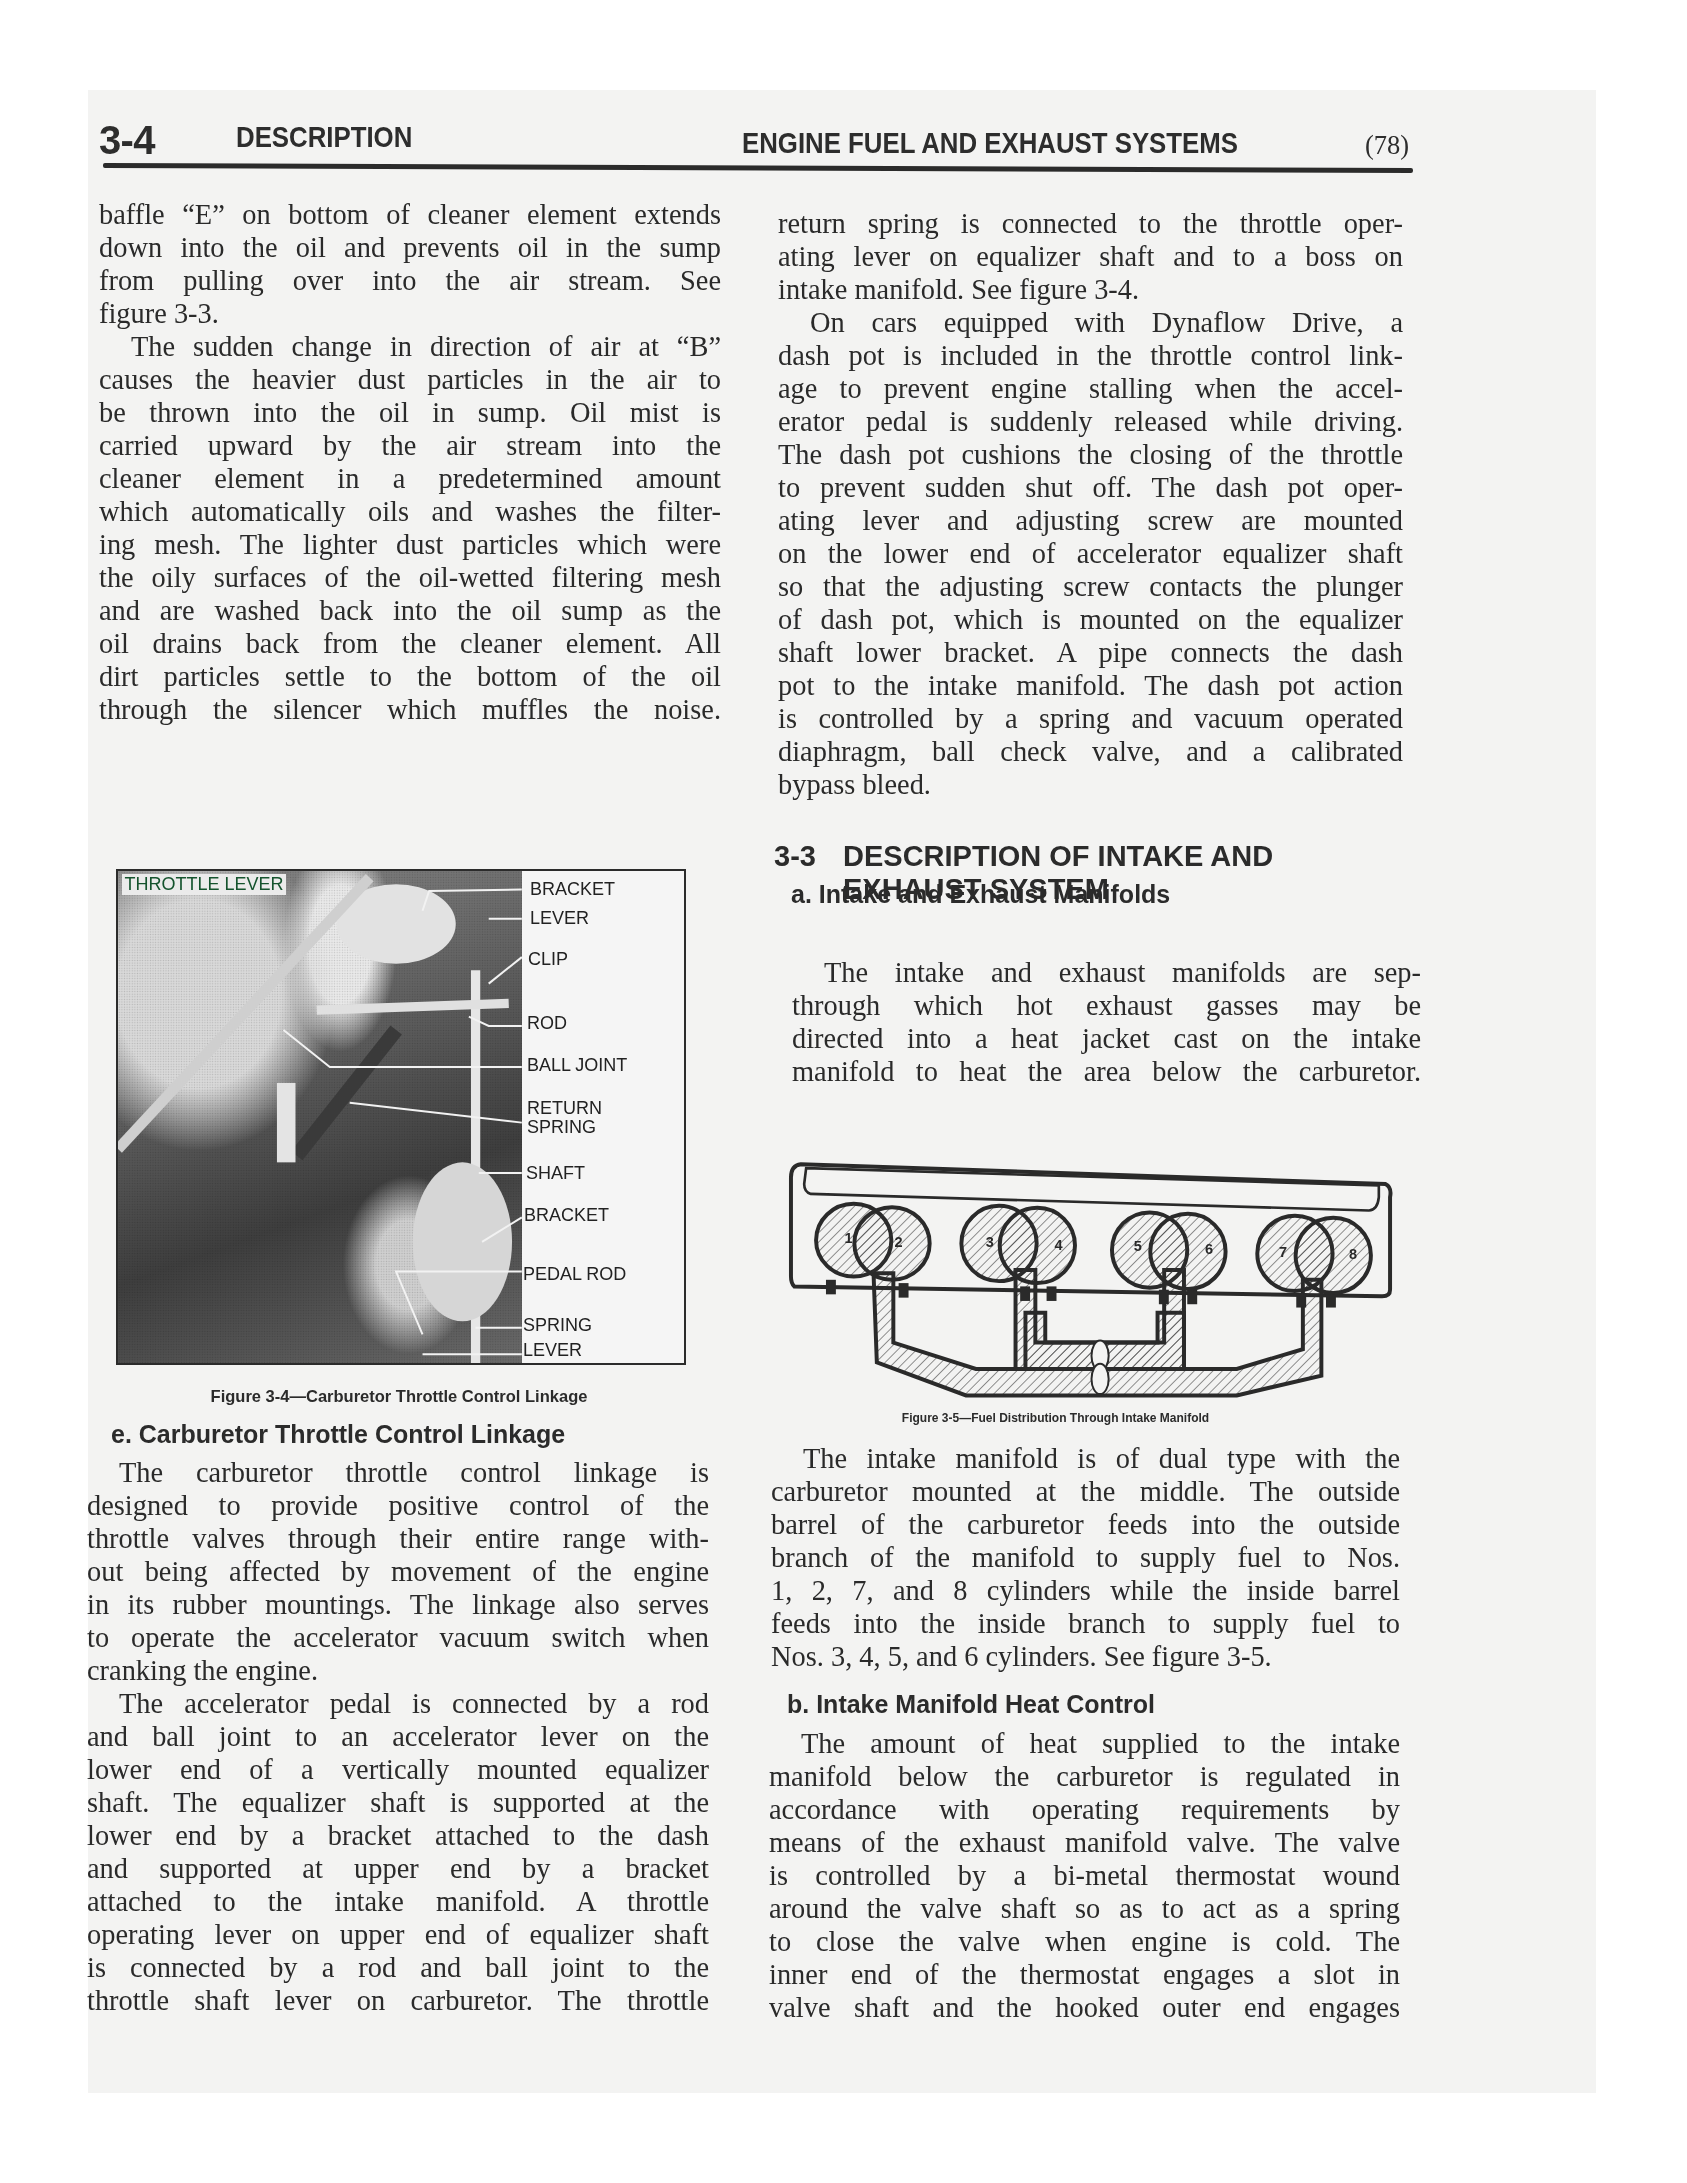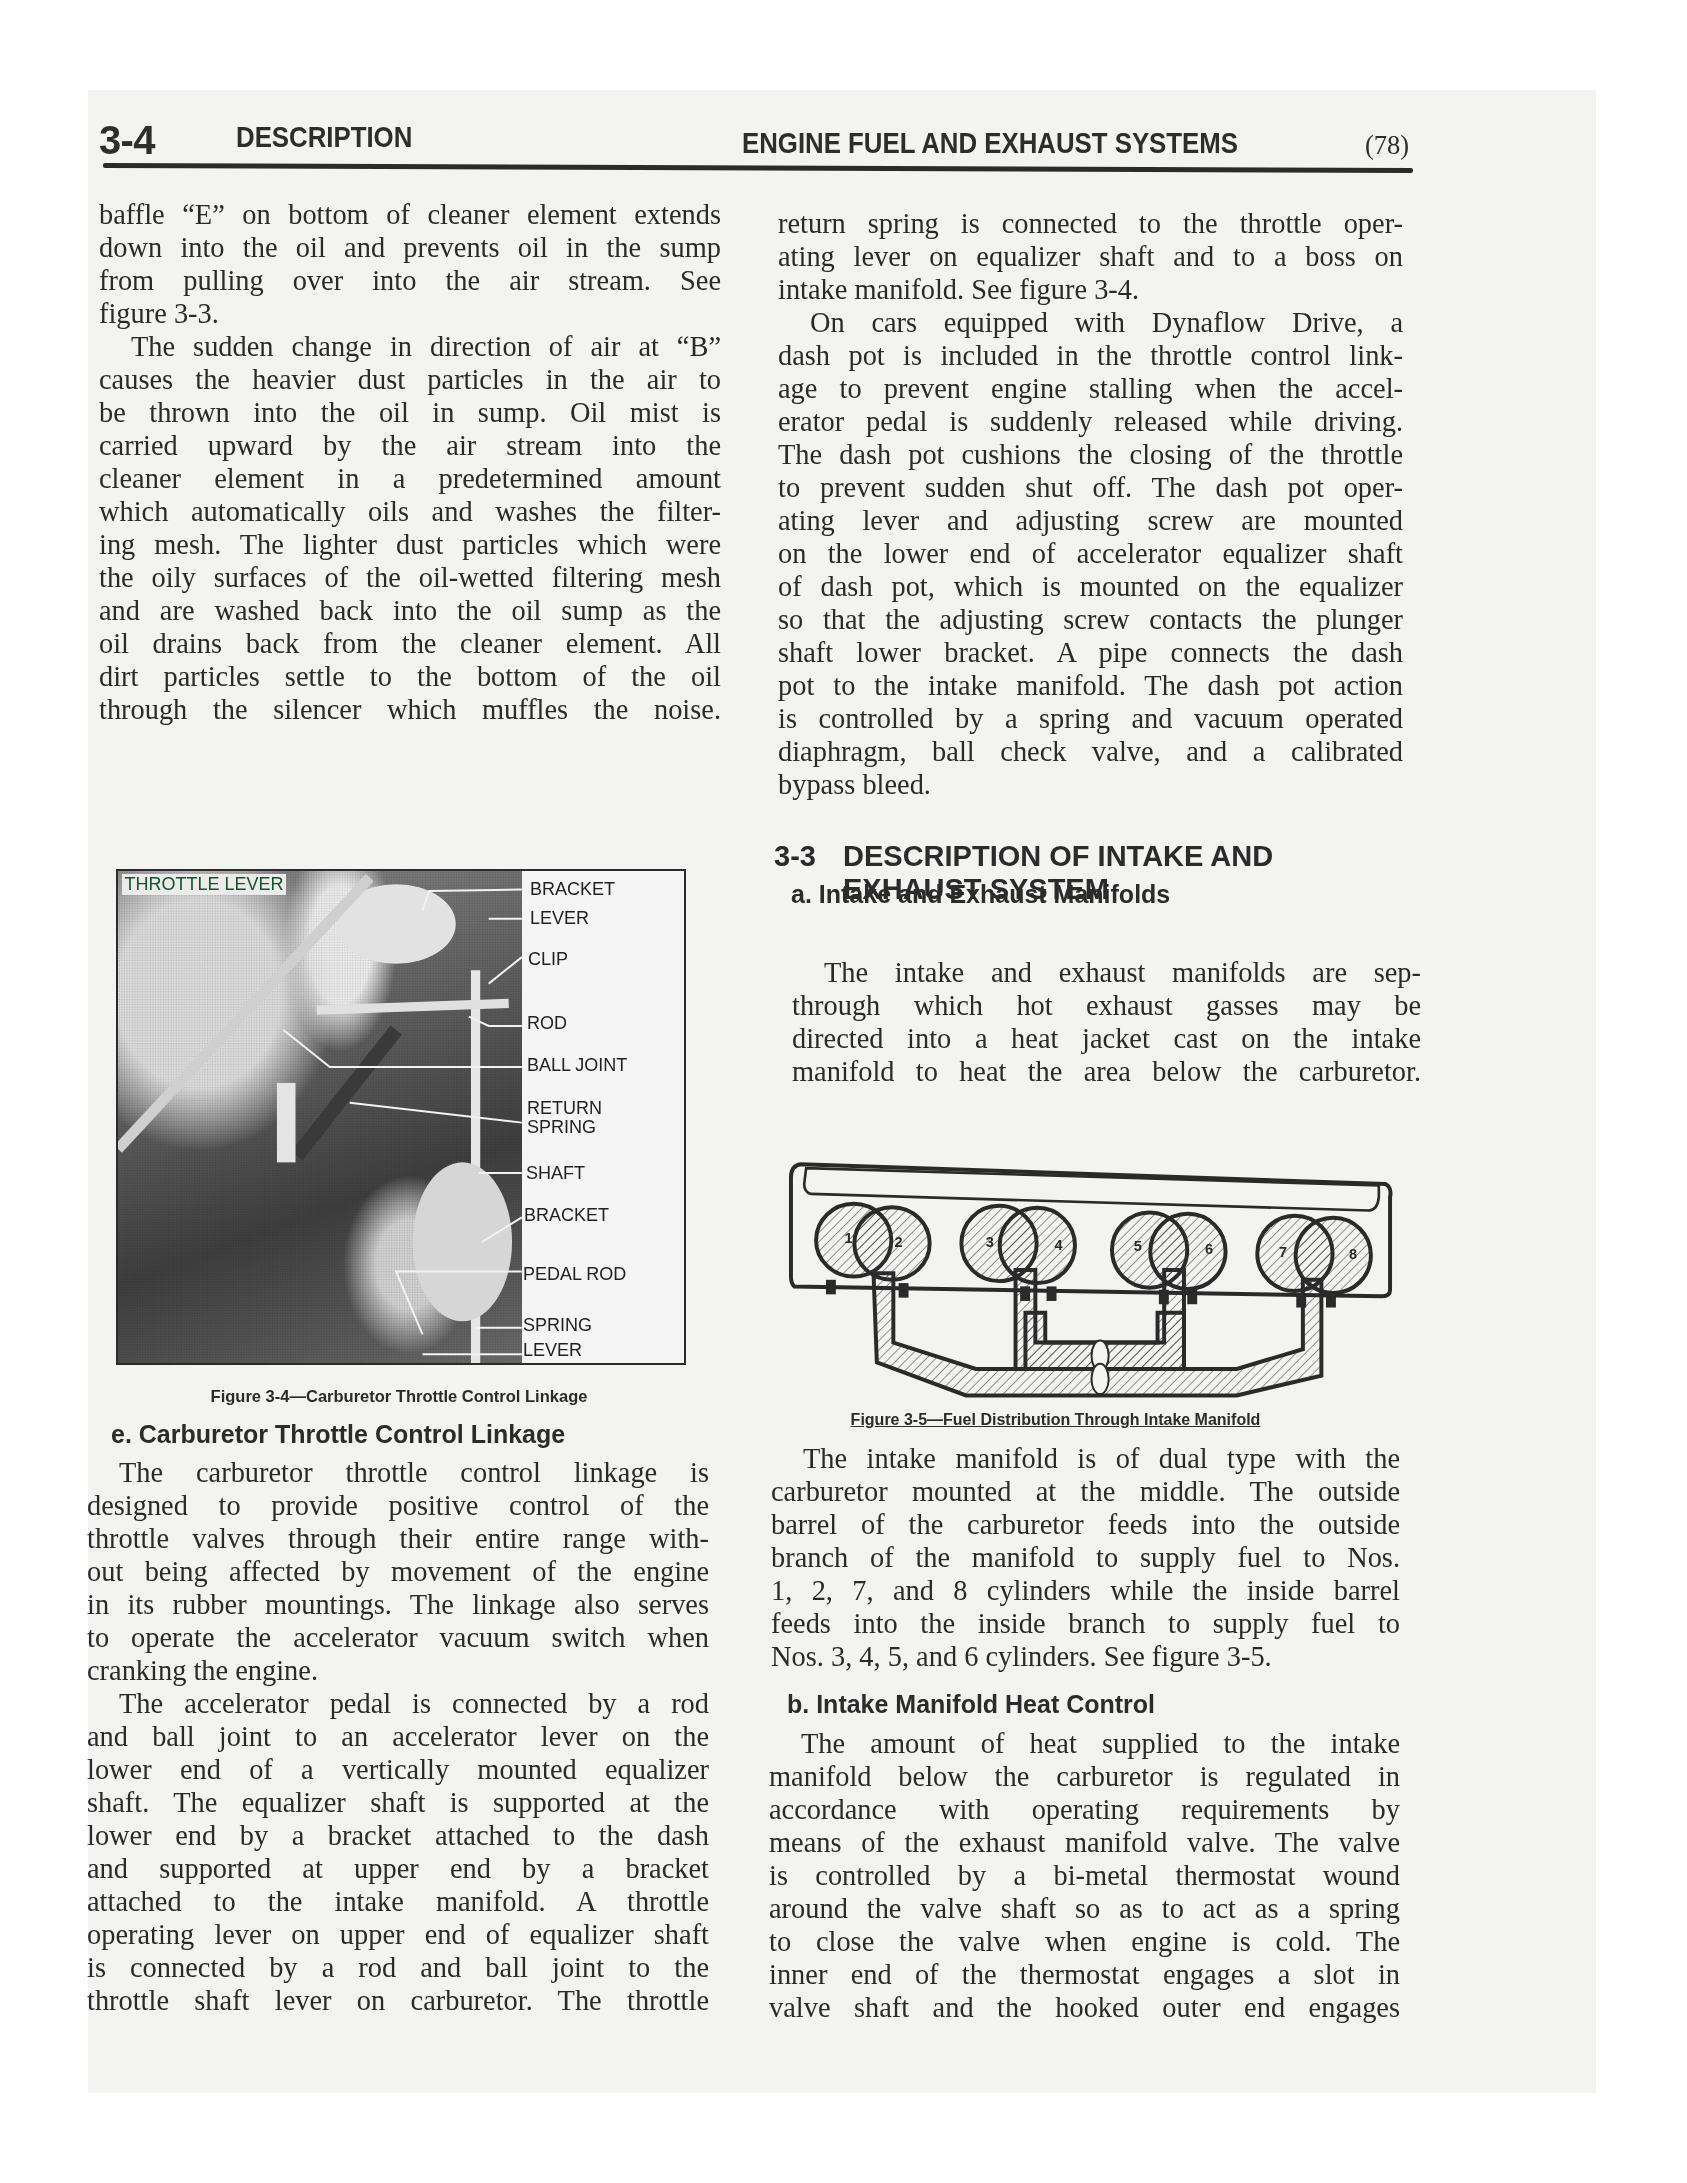--- a/index.html
+++ b/index.html
@@ -158,22 +158,22 @@
   </div>
   <div class="para">
     <span class="line indent">On cars equipped with Dynaflow Drive, a</span>
     <span class="line">dash pot is included in the throttle control link-</span>
     <span class="line">age to prevent engine stalling when the accel-</span>
     <span class="line">erator pedal is suddenly released while driving.</span>
     <span class="line">The dash pot cushions the closing of the throttle</span>
     <span class="line">to prevent sudden shut off. The dash pot oper-</span>
     <span class="line">ating lever and adjusting screw are mounted</span>
     <span class="line">on the lower end of accelerator equalizer shaft</span>
+    <span class="line">so that the adjusting screw contacts the plunger</span>
     <span class="line">of dash pot, which is mounted on the equalizer</span>
-    <span class="line">so that the adjusting screw contacts the plunger</span>
     <span class="line">shaft lower bracket. A pipe connects the dash</span>
     <span class="line">pot to the intake manifold. The dash pot action</span>
     <span class="line">is controlled by a spring and vacuum operated</span>
     <span class="line">diaphragm, ball check valve, and a calibrated</span>
     <span class="line last">bypass bleed.</span>
   </div>
 </div>
 
 <div class="sec-head" style="position:absolute; left:774px; top:840px;">
   <span style="display:inline-block; width:69px;">3-3</span><span>DESCRIPTION OF INTAKE AND</span><br>
@@ -233,21 +233,21 @@
       <text x="168" y="145">2</text>
       <text x="306" y="145">3</text>
       <text x="410" y="150">4</text>
       <text x="530" y="152">5</text>
       <text x="638" y="156">6</text>
       <text x="750" y="160">7</text>
       <text x="856" y="163">8</text>
     </g>
   </svg>
 </div>
-<div class="caption" style="position:absolute; left:791px; top:1411px; width:529px; font-size:16px;text-decoration:underline;">Figure 3-5—Fuel Distribution Through Intake Manifold</div>
+<div class="caption" style="position:absolute; left:791px; top:1411px; width:529px; font-size:12px;">Figure 3-5—Fuel Distribution Through Intake Manifold</div>
 
 <div class="col" style="left:771px; top:1442px; width:629px;">
   <div class="para">
     <span class="line indent">The intake manifold is of dual type with the</span>
     <span class="line">carburetor mounted at the middle. The outside</span>
     <span class="line">barrel of the carburetor feeds into the outside</span>
     <span class="line">branch of the manifold to supply fuel to Nos.</span>
     <span class="line">1, 2, 7, and 8 cylinders while the inside barrel</span>
     <span class="line">feeds into the inside branch to supply fuel to</span>
     <span class="line last">Nos. 3, 4, 5, and 6 cylinders. See figure 3-5.</span>

